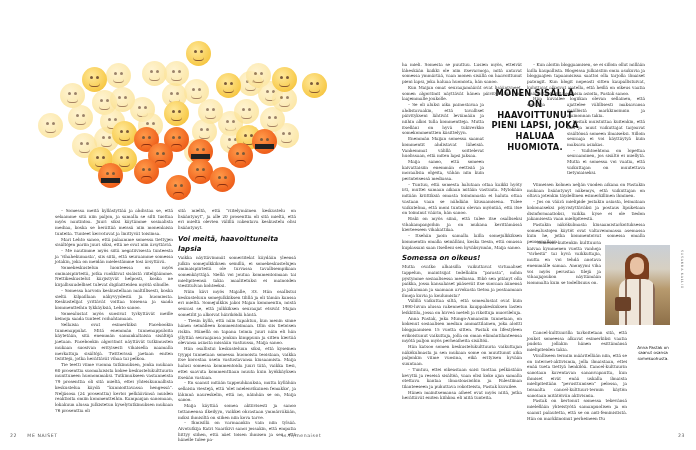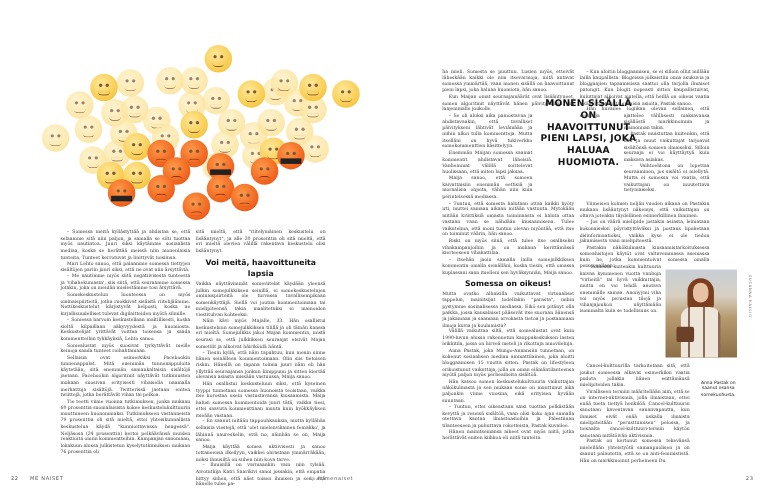--- a/index.html
+++ b/index.html
@@ -14,21 +14,21 @@
   .emo.yf { background: radial-gradient(circle at 40% 35%, #fff0c2, #fbe08e 70%, #f6cf6c); opacity: .75; }
   .emo.o { background: radial-gradient(circle at 40% 35%, #ff9a4a, #f0641e 65%, #e24a14); }
   .emo::before, .emo::after { content: ""; position: absolute; top: 9px; width: 3px; height: 3px; border-radius: 50%; background: #7a5a3a; }
   .emo::before { left: 8px; } .emo::after { right: 8px; }
   .emo .m { position: absolute; left: 7px; right: 7px; bottom: 5px; height: 4px; border-bottom: 1.5px solid #8a5a30; border-radius: 0 0 8px 8px; }
   .emo.o .m { border-bottom: none; border-top: 1.5px solid #8a3010; border-radius: 8px 8px 0 0; bottom: 4px; }
   .emo .bar { position: absolute; left: 3px; right: 3px; bottom: 5px; height: 5px; background: #222; }
 
   .col { position: absolute; font-size: 4.2px; line-height: 5.7px; text-align: justify; color: #333; }
   .col p { text-indent: 6px; margin-bottom: 0; }
-  .sub { font-family: "DejaVu Sans", sans-serif; font-weight: bold; font-size: 7px; line-height: 10px; text-align: center; margin: 3px 0 1px; color: #111; text-indent: 0; }
+  .sub { font-family: "DejaVu Sans", sans-serif; font-weight: bold; font-size: 7px; line-height: 10px; text-align: left; margin: 3px 0 1px; color: #111; text-indent: 0; font-style: italic; }
   .pull { position: absolute; left: 490px; top: 88px; width: 90px; font-family: "DejaVu Sans", sans-serif; font-weight: bold; font-size: 8.3px; line-height: 10.8px; text-align: center; color: #111; letter-spacing: .2px; }
   .footer { position: absolute; top: 433px; font-family: "DejaVu Sans", sans-serif; font-size: 4.6px; color: #555; letter-spacing: .6px; }
   .photo { position: absolute; left: 605px; top: 245px; width: 65px; height: 80px; background:
       linear-gradient(180deg, #c9cfd6 0%, #d7d0c2 30%, #b79a6e 55%, #8d6f48 100%); overflow: hidden; }
   .photo .hair { position: absolute; left: 20px; top: 8px; width: 24px; height: 30px; border-radius: 12px 12px 6px 6px; background: #7b3e1e; }
   .photo .face { position: absolute; left: 25px; top: 12px; width: 14px; height: 18px; border-radius: 7px; background: #e8c2a4; }
   .photo .coat { position: absolute; left: 14px; top: 34px; width: 36px; height: 46px; border-radius: 10px 10px 0 0; background: repeating-linear-gradient(90deg, #efe6da 0 6px, #8a6a58 6px 8px, #efe6da 8px 14px); }
   .photo .bag { position: absolute; left: 10px; top: 52px; width: 16px; height: 14px; background: #6b4128; border-radius: 2px; }
   .credit { position: absolute; left: 680px; top: 250px; writing-mode: vertical-rl; font-family: "DejaVu Sans", sans-serif; font-size: 3.2px; letter-spacing: .8px; color: #777; }
   .caption { position: absolute; left: 630px; top: 345px; width: 46px; font-family: "DejaVu Sans", sans-serif; font-size: 4.1px; line-height: 5.3px; text-align: center; color: #222; }

